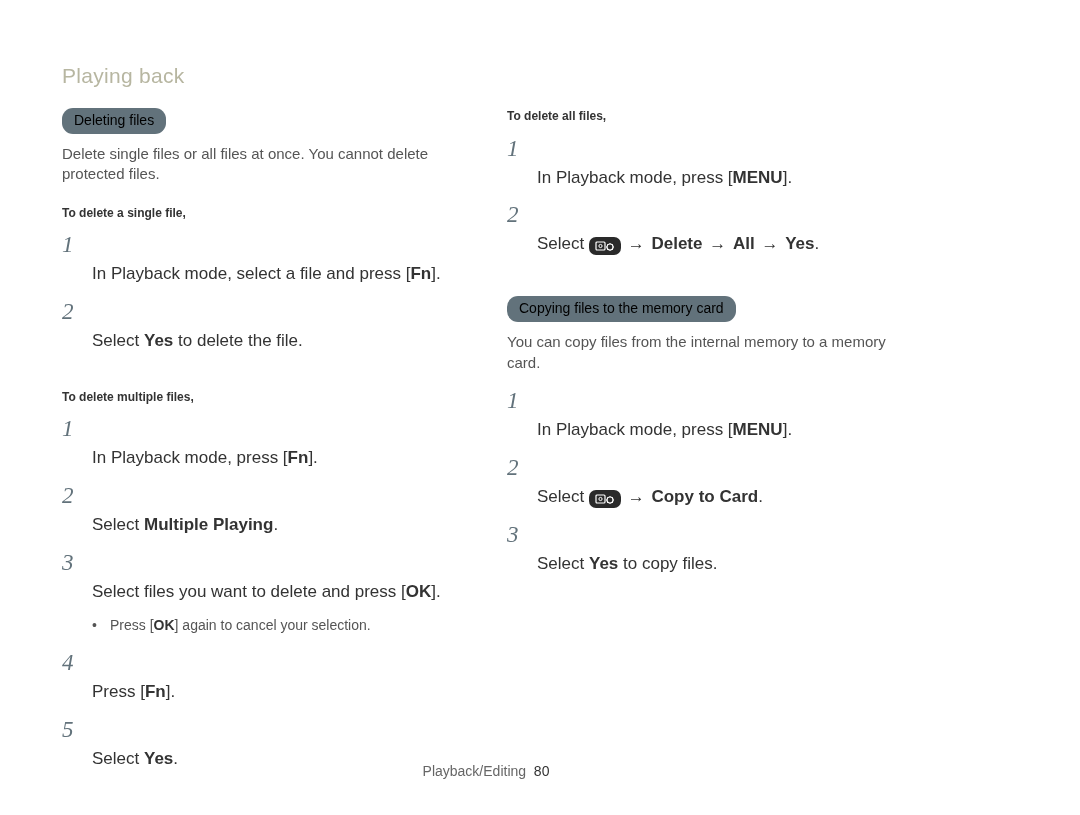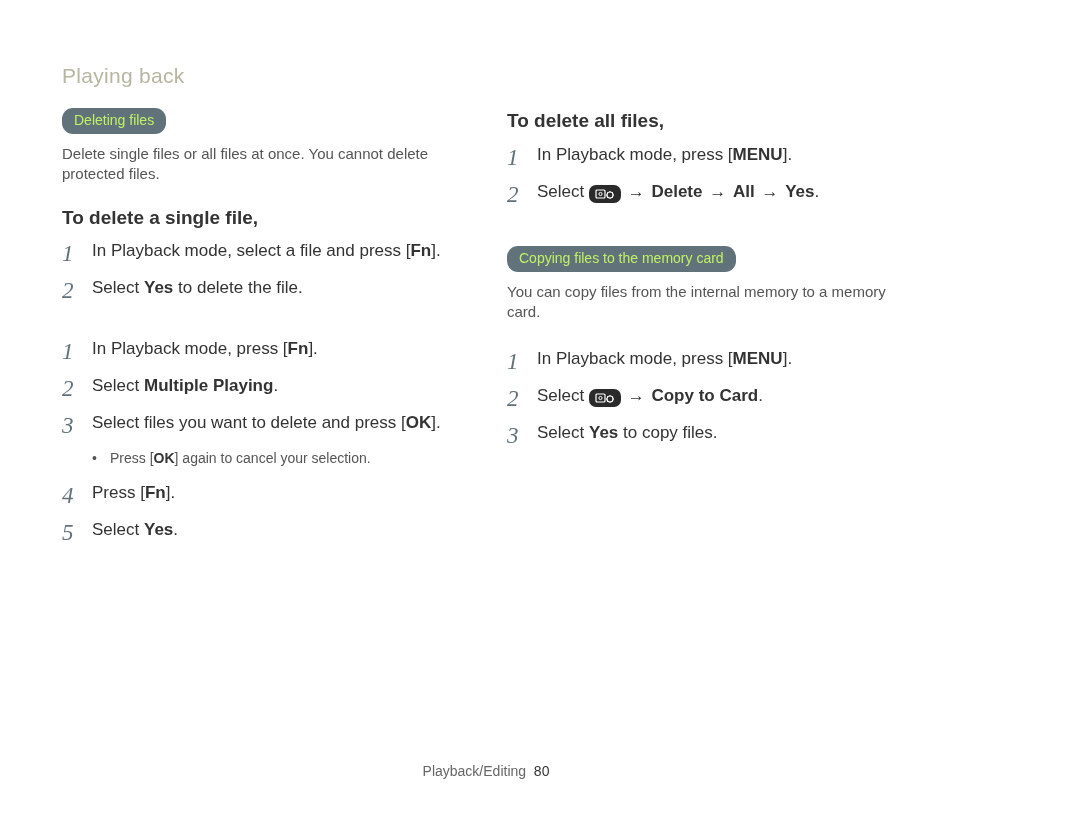--- a/index.html
+++ b/index.html
@@ -31,35 +31,35 @@
   .columns {
     display: flex;
     gap: 52px;
   }
   .col {
     width: 460px;
   }
   .pill {
     display: inline-block;
     background: #62727b;
-    color: #bef264;
+    color: #000000;
     font-size: 14px;
     font-weight: 400;
     padding: 3px 12px 4px 12px;
     border-radius: 11px;
     margin-bottom: 4px;
   }
   .desc {
     color: #555;
     font-size: 15px;
     margin: 6px 0 20px 0;
   }
   .subhead {
     font-weight: 700;
-    font-size: 19px;
+    font-size: 12px;
     color: #333;
     margin: 6px 0 10px 0;
   }
   .step {
     display: flex;
     align-items: flex-start;
     margin: 6px 0 12px 0;
   }
   .num {
     font-style: italic;
@@ -69,20 +69,21 @@
     line-height: 1;
     width: 30px;
     flex-shrink: 0;
     text-align: left;
     padding-top: 2px;
   }
   .step .body {
     flex: 1;
     font-size: 17px;
     color: #333;
+    margin-top: 32px;
   }
   .step .body .b {
     font-weight: 700;
     color: #333;
   }
   .key {
     font-weight: 700;
   }
   .bullet {
     display: flex;
@@ -148,20 +149,21 @@
 
       <div class="step">
         <div class="num">2</div>
         <div class="body">
           <span>Select </span><span class="b">Yes</span><span> to delete the file.</span>
         </div>
       </div>
 
       <div class="gap-block"></div>
 
+      <div class="subhead">To delete multiple files,</div>
 
       <div class="step">
         <div class="num">1</div>
         <div class="body">
           <span>In Playback mode, press [</span><span class="key">Fn</span><span>].</span>
         </div>
       </div>
 
       <div class="step">
         <div class="num">2</div>
@@ -225,21 +227,21 @@
           <span class="arrow">→</span>
           <span class="b">All</span>
           <span class="arrow">→</span>
           <span class="b">Yes</span><span>.</span>
         </div>
       </div>
 
       <div class="gap-block" style="height:28px"></div>
 
       <div class="pill">Copying files to the memory card</div>
-      <div class="desc" style="margin-bottom:26px">You can copy files from the internal memory to a memory card.</div>
+      <div class="desc" style="margin-bottom:14px">You can copy files from the internal memory to a memory card.</div>
 
       <div class="step">
         <div class="num">1</div>
         <div class="body">
           <span>In Playback mode, press [</span><span class="key">MENU</span><span>].</span>
         </div>
       </div>
 
       <div class="step">
         <div class="num">2</div>

